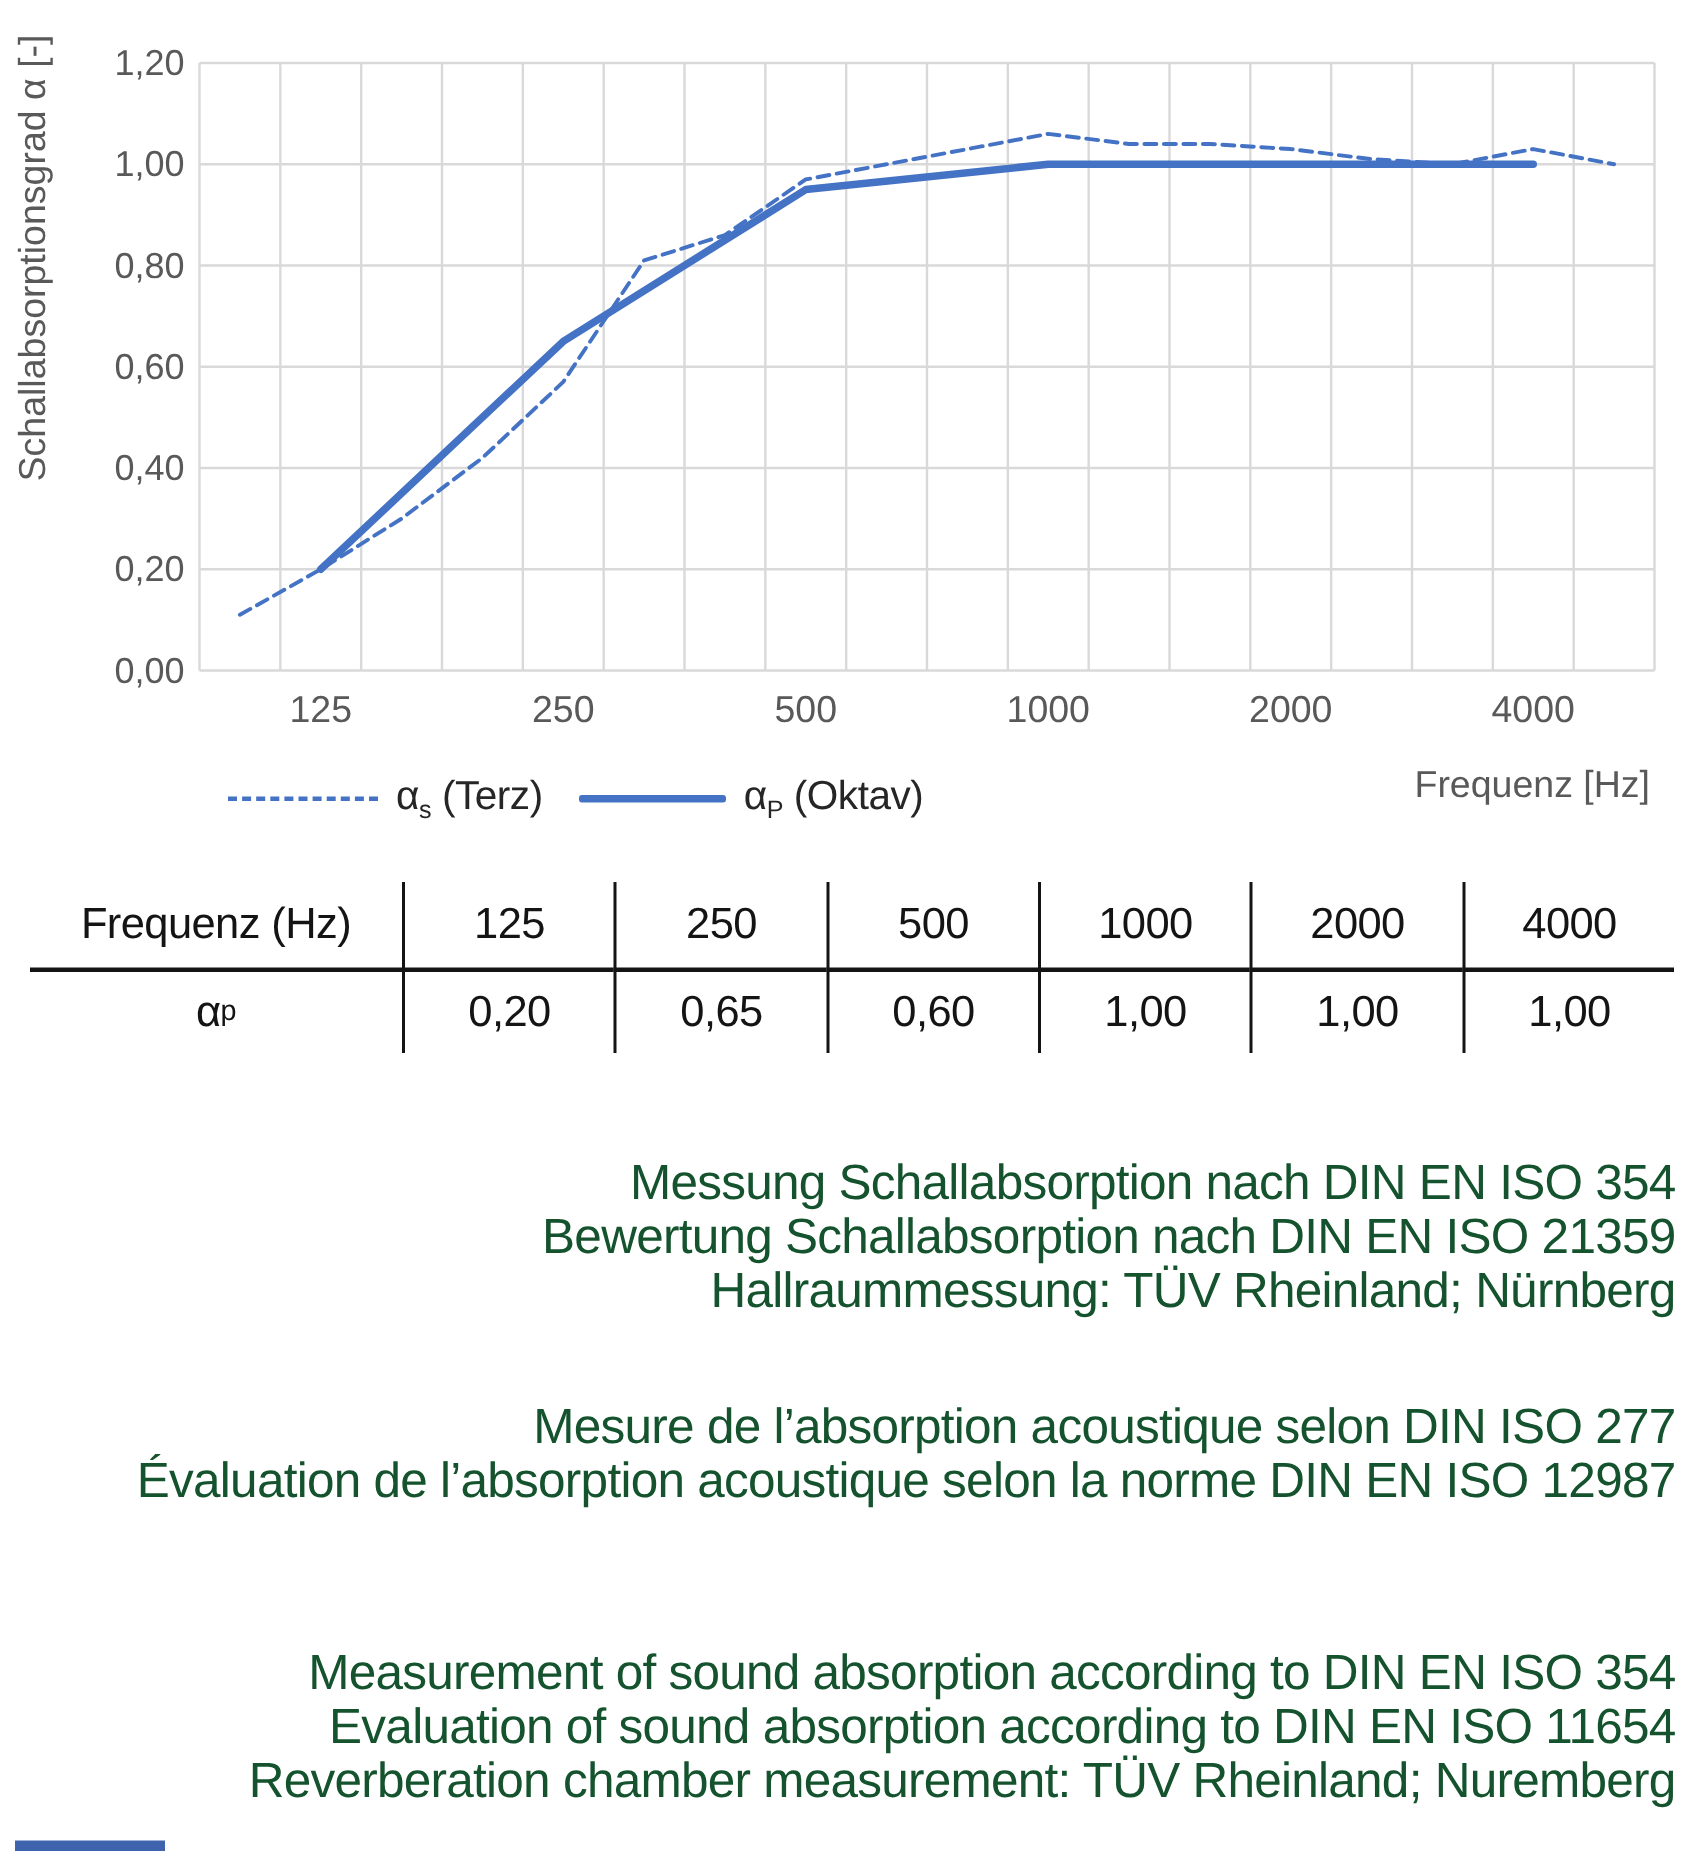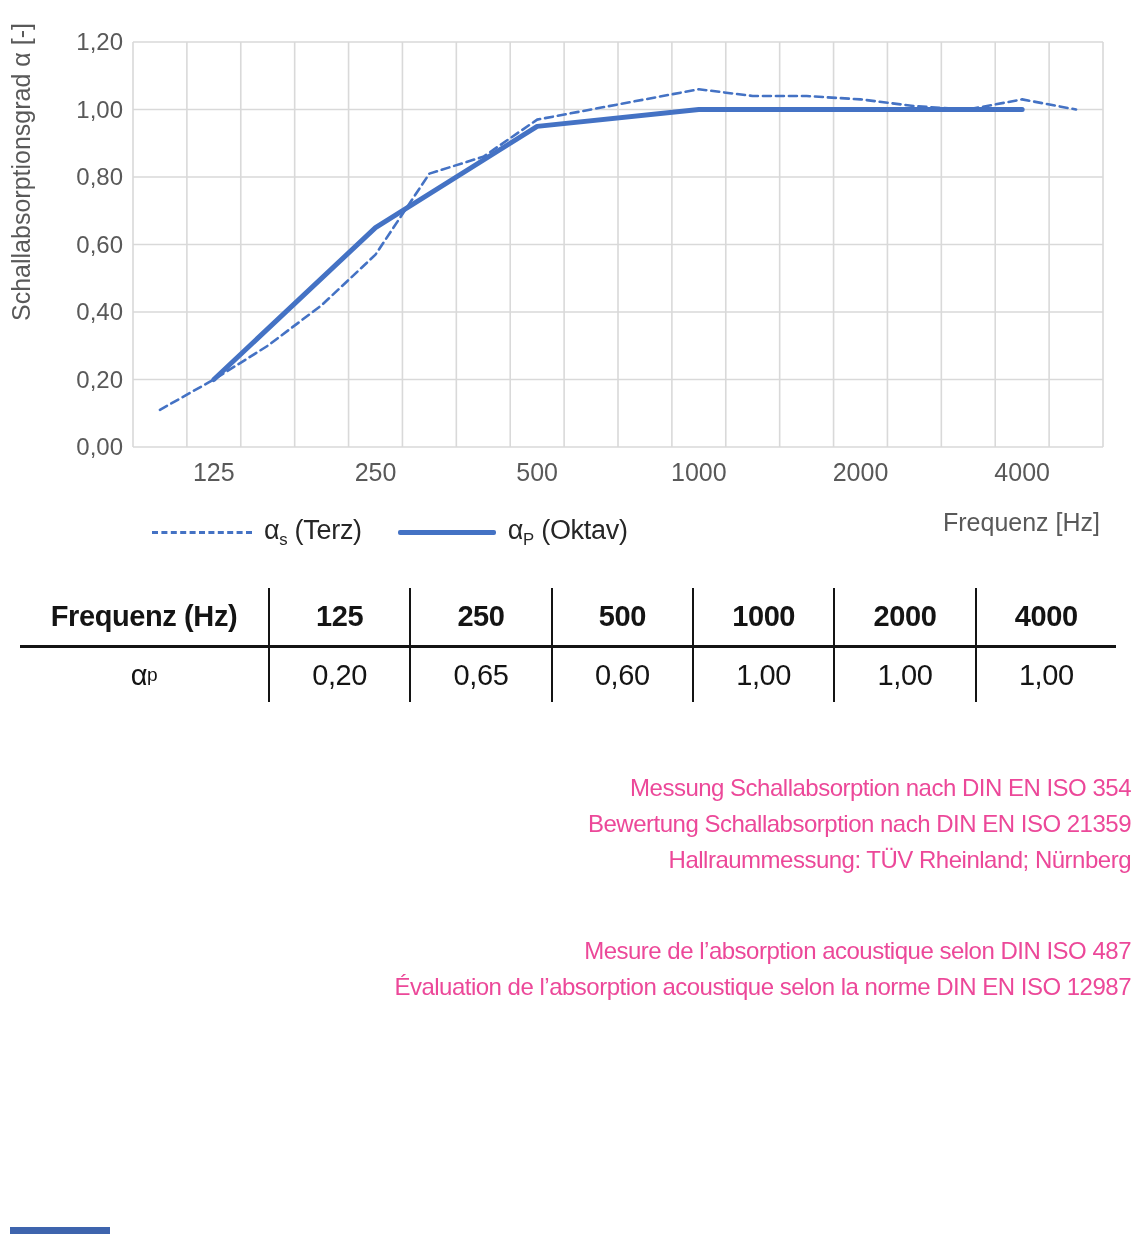--- a/index.html
+++ b/index.html
@@ -1,38 +1,38 @@
 <!DOCTYPE html>
 <html><head>
 <meta charset="utf-8">
 <style>
   html,body{margin:0;padding:0;background:#fff;}
   .page{position:relative;width:1135px;height:1234px;background:#ffffff;overflow:hidden;
         font-family:"Liberation Sans",sans-serif;}
   #chart{position:absolute;left:0;top:0;}
   #chart text{font-family:"Liberation Sans",sans-serif;}
   
-  .legend{position:absolute;left:152px;top:515px;display:flex;align-items:center;gap:36px;}
+  .legend{position:absolute;left:152px;top:515px;display:flex;align-items:center;gap:24px;}
   .legend-item{display:flex;align-items:center;gap:12px;}
   .sample-dashed{width:100px;height:0;border-top:3px dashed #4472c4;}
   .sample-solid{width:98px;height:5px;background:#4472c4;border-radius:2px;}
   .legend-label{font-size:27px;color:#262626;letter-spacing:-0.3px;}
   .legend-label sub{font-size:0.62em;}
   
   .abs-table{position:absolute;left:20px;top:588px;width:1096px;display:grid;
              grid-template-columns:248px repeat(6,1fr);
              font-size:29px;color:#141414;letter-spacing:-0.4px;}
   .cell{display:flex;align-items:center;justify-content:center;height:57px;}
-  .cell.head{border-bottom:3px solid #141414;font-weight:bold;}
+  .cell.head{border-bottom:3px solid #141414;}
   .cell.v{height:54px;}
   .cell.sep{border-left:2px solid #141414;}
   .cell sub{font-size:0.66em;}
   
-  .note-block{position:absolute;left:16px;width:1115px;text-align:right;
-              font-size:24px;line-height:36px;color:#ec4899;letter-spacing:-0.5px;}
+  .note-block{position:absolute;left:2px;width:1115px;text-align:right;
+              font-size:33px;line-height:36px;color:#14532d;letter-spacing:-0.5px;}
   .nb-de{top:770px;}
   .nb-fr{top:933px;}
   .nb-en{top:1097px;}
   
   .brand-bar{position:absolute;left:10px;top:1227px;width:100px;height:7px;}
 </style>
 </head>
 <body>
 
 <div class="page">
@@ -115,19 +115,24 @@
     <div class="cell v sep">1,00</div>
   </div>
 
   <div class="note-block nb-de">
     <div class="note-line">Messung Schallabsorption nach DIN EN ISO 354</div>
     <div class="note-line">Bewertung Schallabsorption nach DIN EN ISO 21359</div>
     <div class="note-line">Hallraummessung: TÜV Rheinland; Nürnberg</div>
   </div>
 
   <div class="note-block nb-fr">
-    <div class="note-line">Mesure de l’absorption acoustique selon DIN ISO 487</div>
+    <div class="note-line">Mesure de l’absorption acoustique selon DIN ISO 277</div>
     <div class="note-line">Évaluation de l’absorption acoustique selon la norme DIN EN ISO 12987</div>
   </div>
 
+  <div class="note-block nb-en">
+    <div class="note-line">Measurement of sound absorption according to DIN EN ISO 354</div>
+    <div class="note-line">Evaluation of sound absorption according to DIN EN ISO 11654</div>
+    <div class="note-line">Reverberation chamber measurement: TÜV Rheinland; Nuremberg</div>
+  </div>
 
   <div class="brand-bar" style="background: rgb(62, 100, 173);"></div>
 </div>
 
 </body></html>

